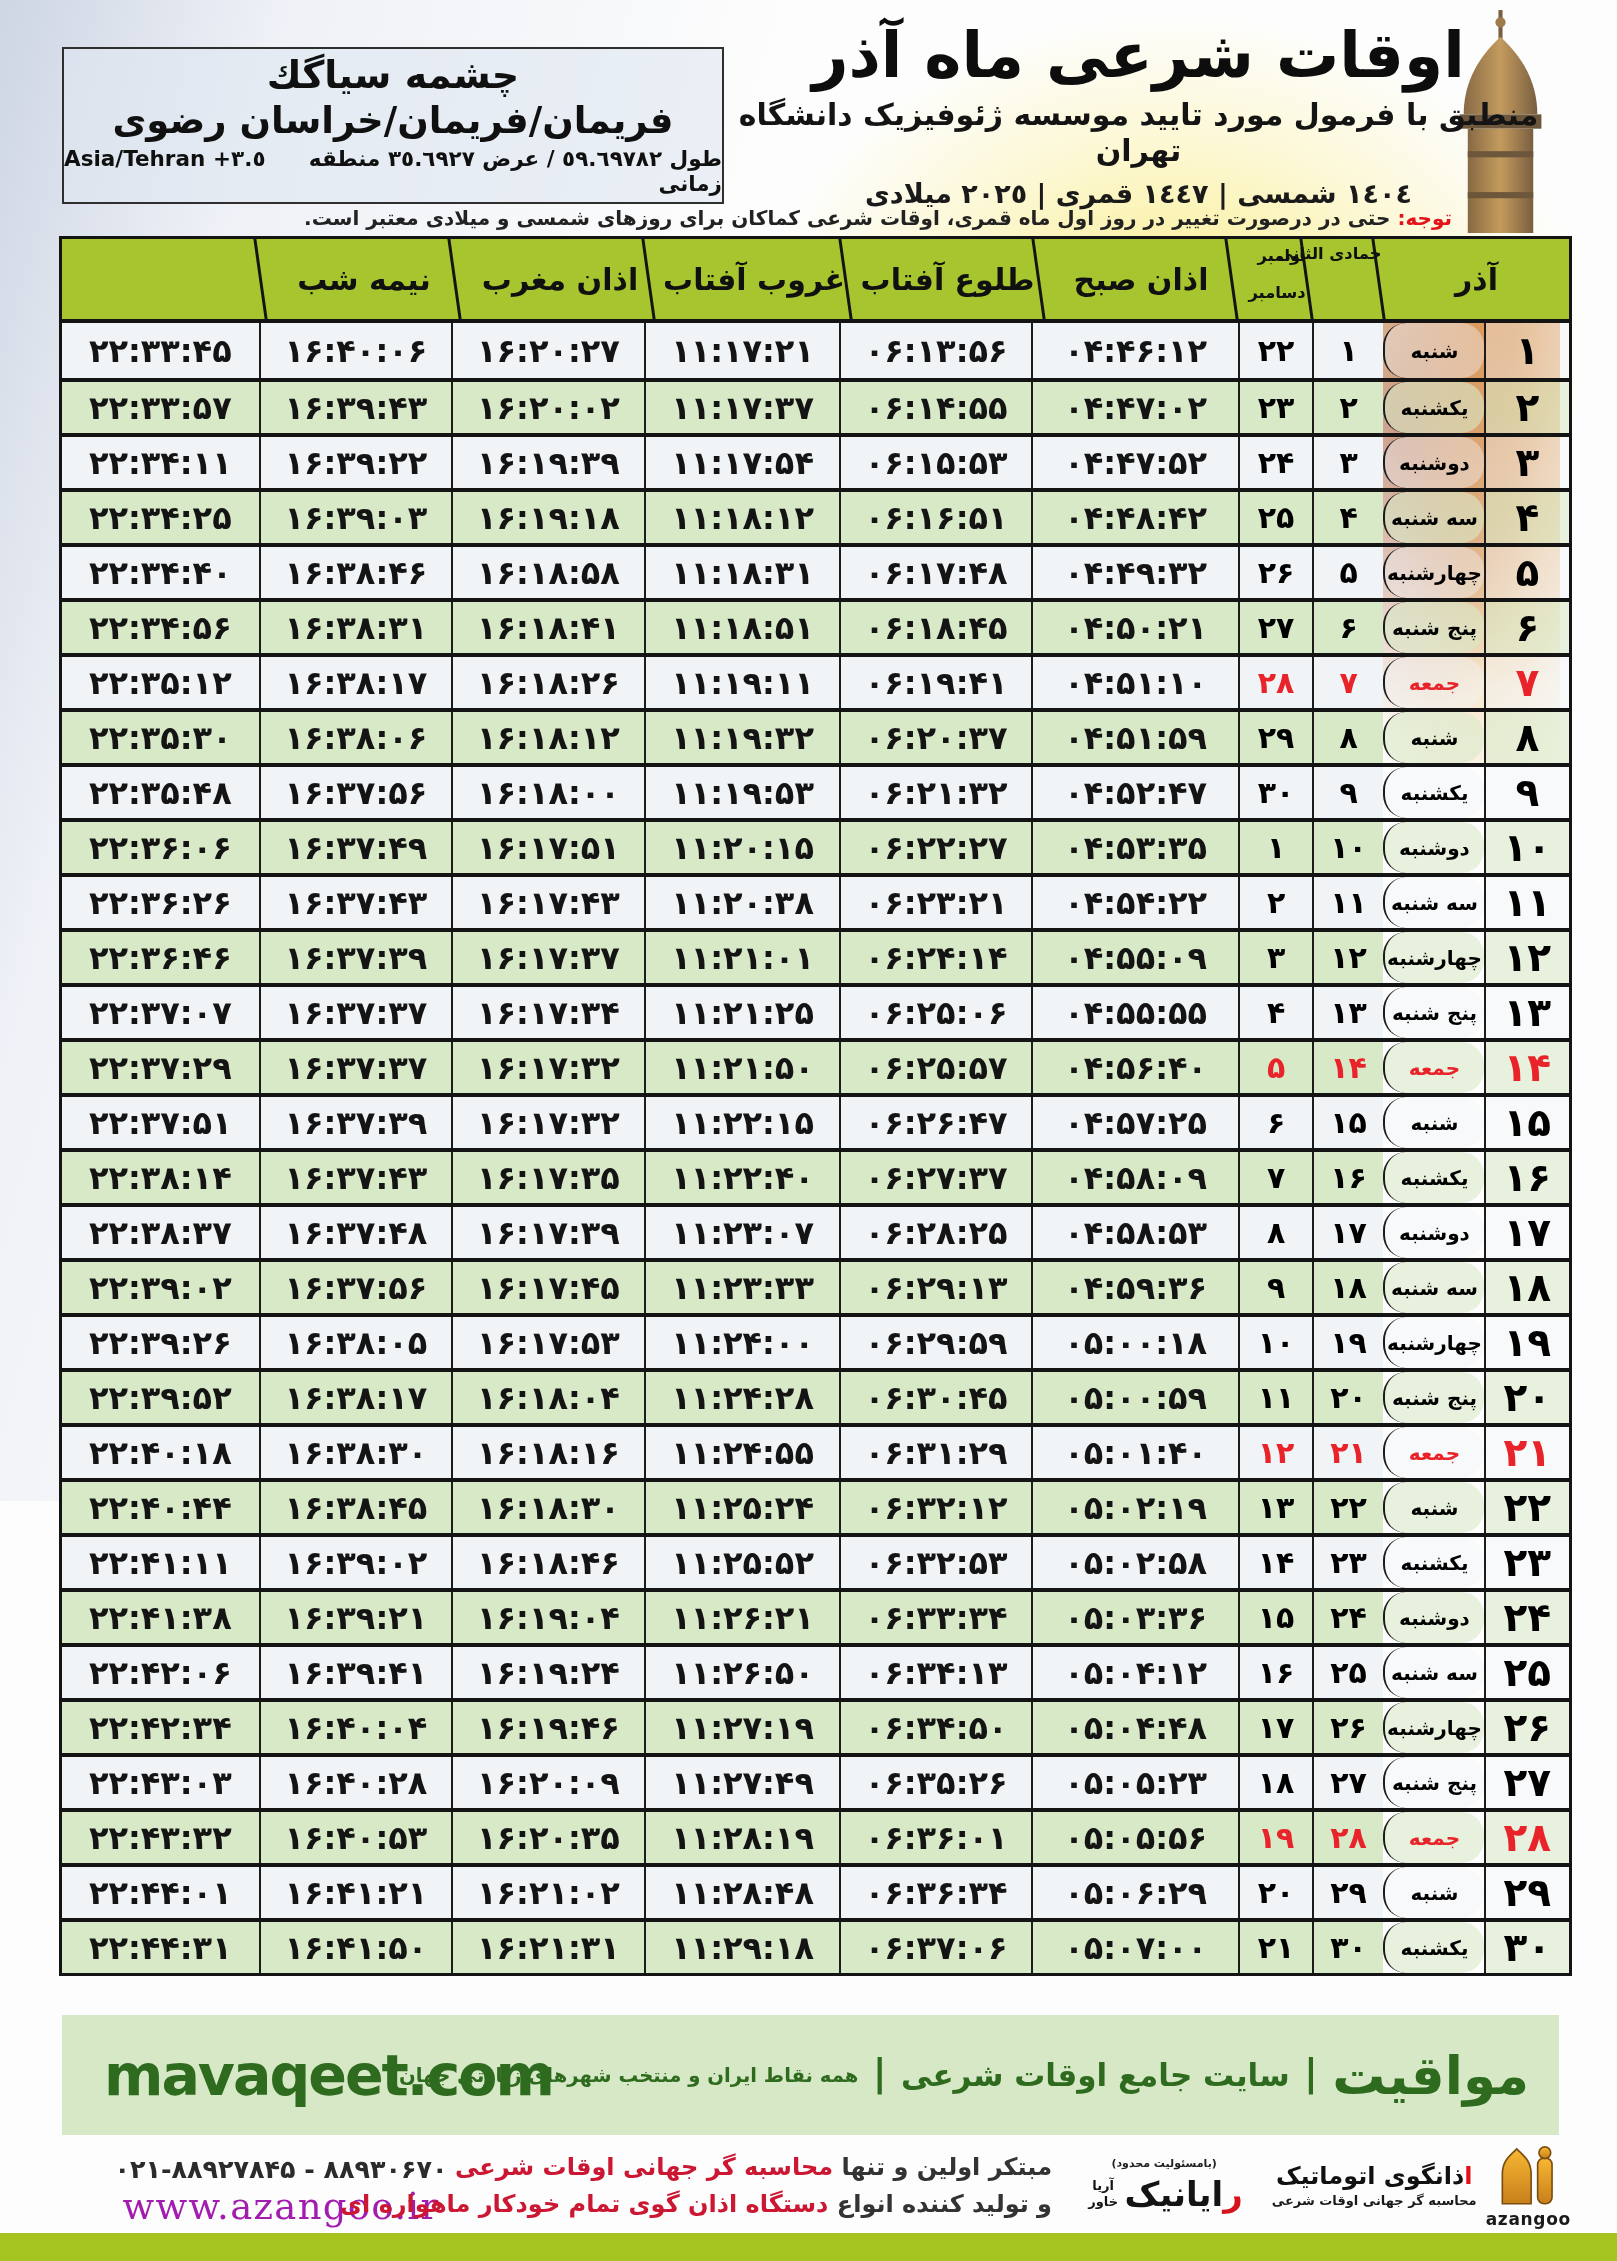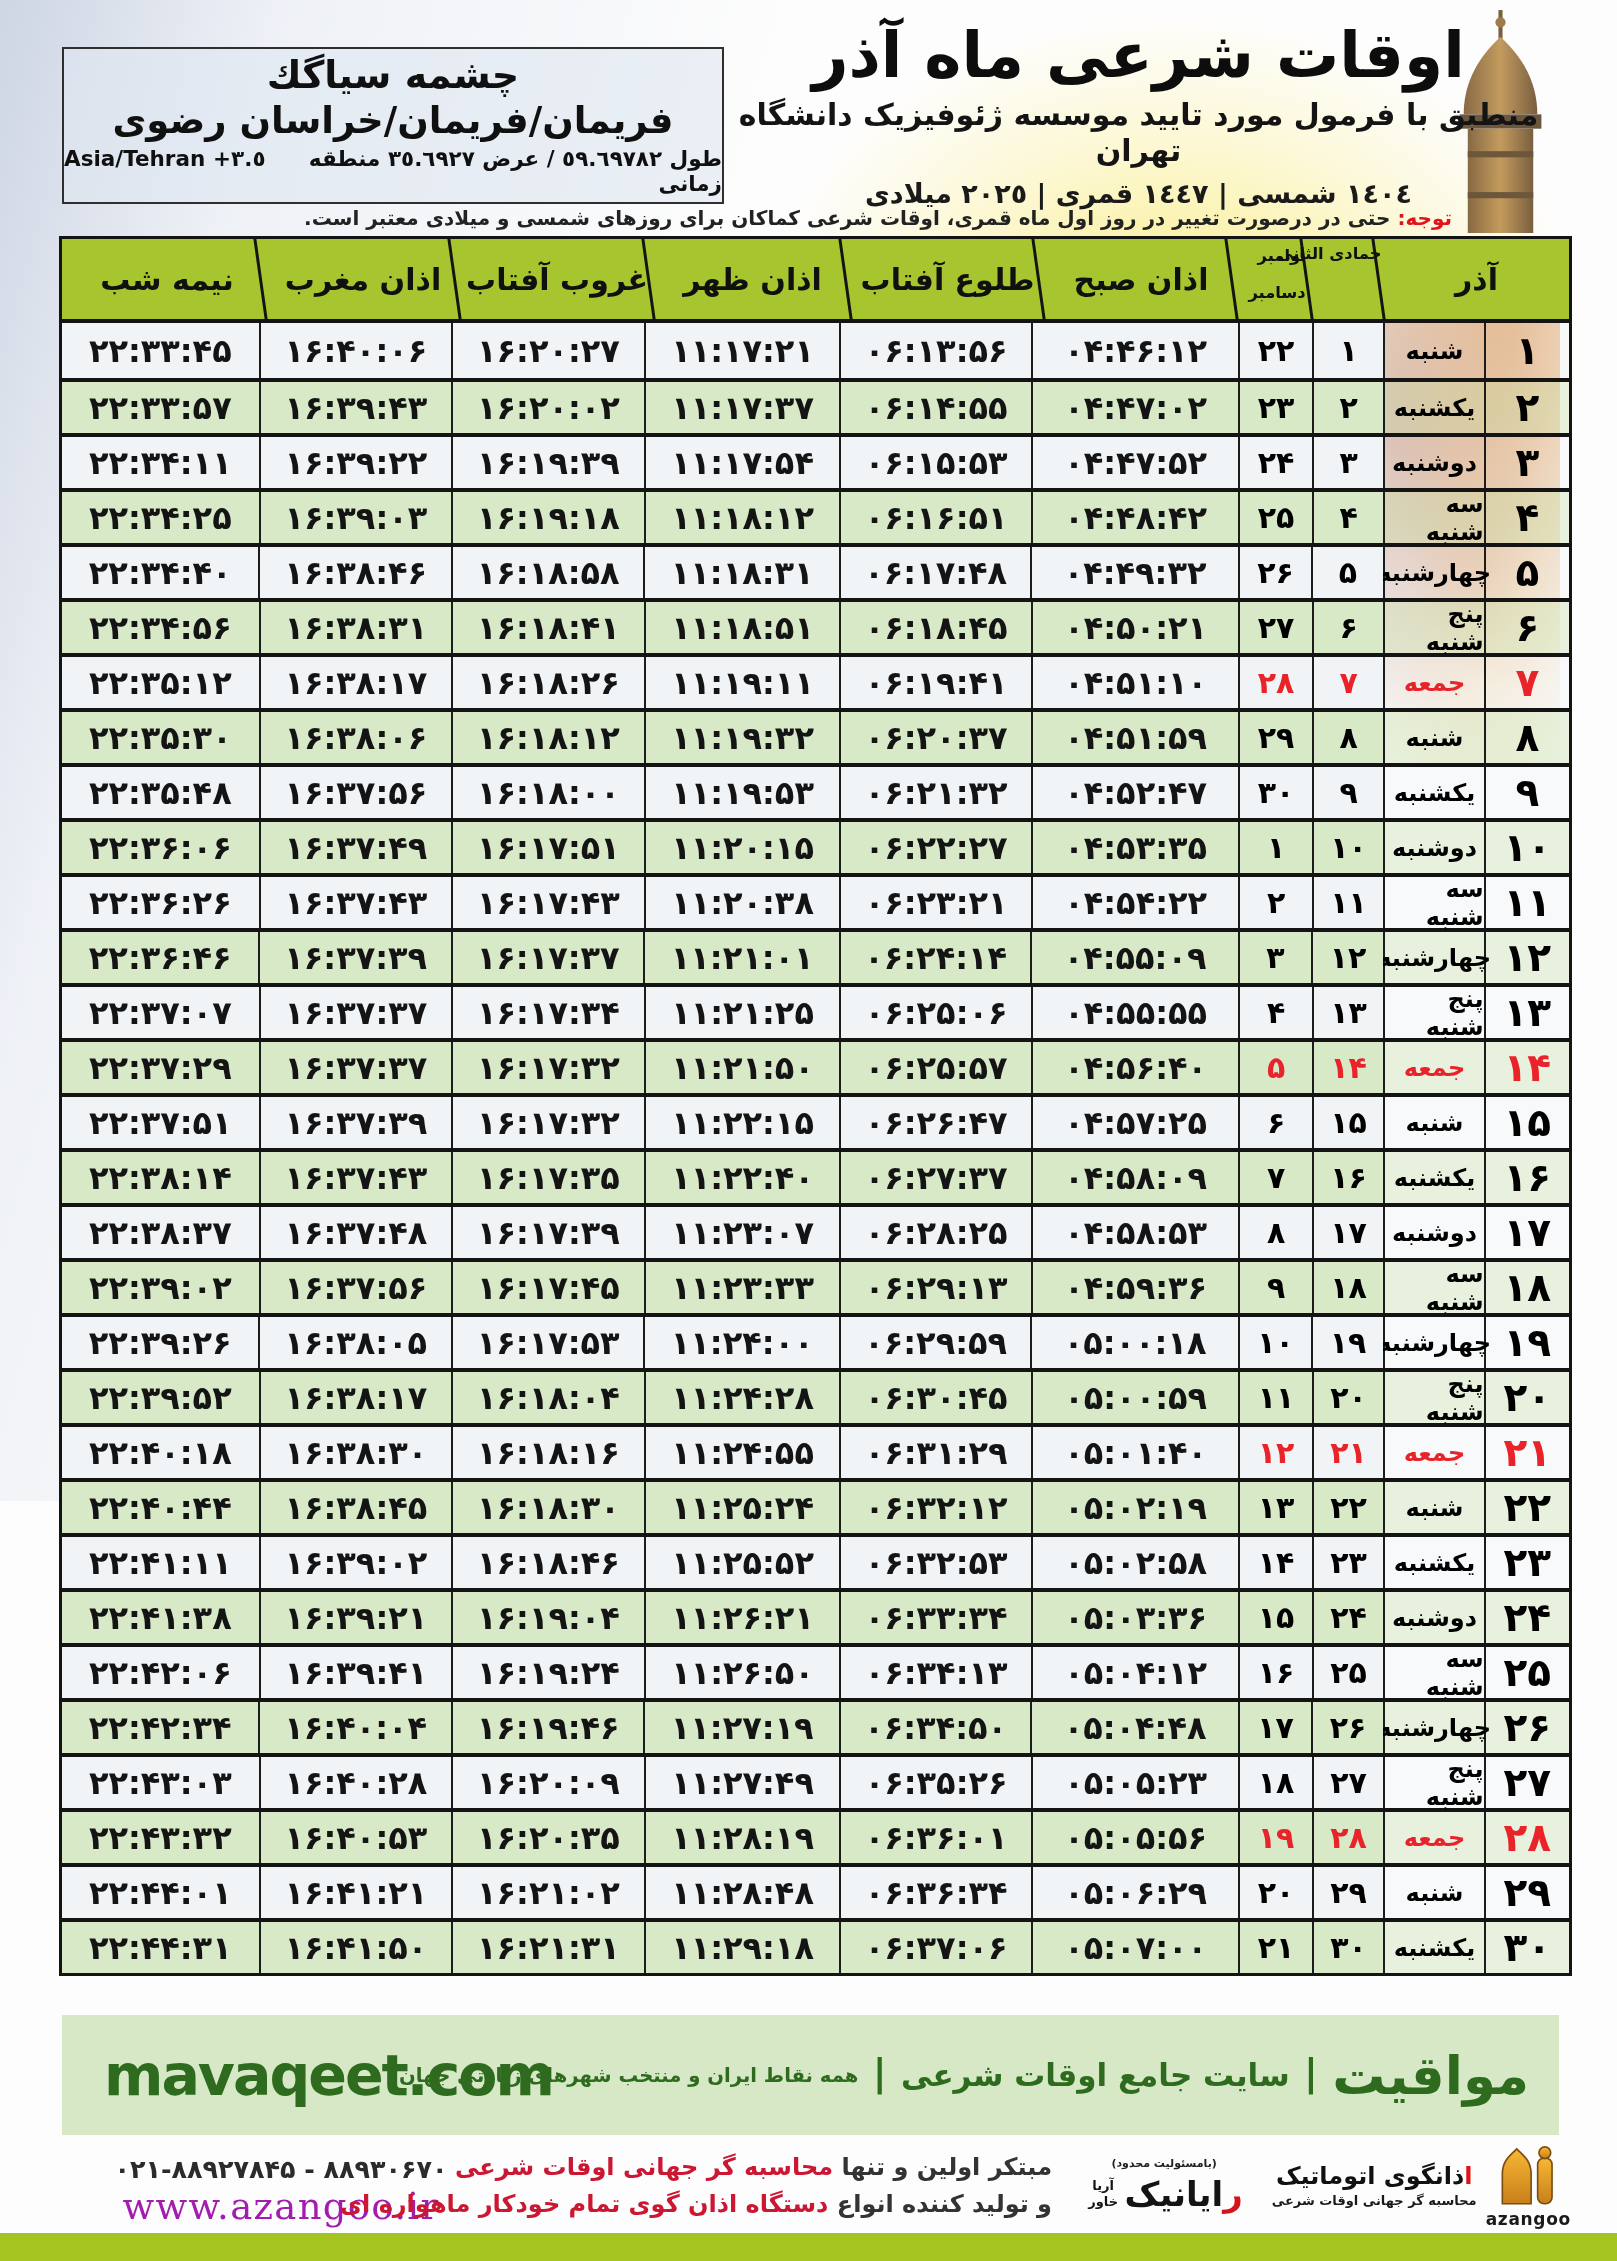--- a/index.html
+++ b/index.html
@@ -46,21 +46,21 @@
   .hd-hijri{position:absolute;right:2.6px;top:5.2px;font-size:16.3px;font-weight:bold;white-space:nowrap;z-index:2;}
   .hd-nov{position:absolute;left:19.6px;top:6.5px;font-size:16.3px;font-weight:bold;z-index:2;}
   .hd-dec{position:absolute;left:10.4px;top:44px;font-size:16.3px;font-weight:bold;z-index:2;}
   .hdiv{position:absolute;top:0;width:2.6px;height:80px;background:#141414;transform:skewX(8deg);z-index:1;}
   .tbody{}
   .row{display:flex;direction:rtl;height:55px;border-top:4.6px solid #141414;box-sizing:border-box;}
   .row:first-child{border-top:none;}
   .row > div{box-sizing:border-box;border-left:2px solid #1c1c1c;display:flex;align-items:center;justify-content:center;height:100%;}
   .row > div:last-child{border-left:none;}
   .row > :nth-child(1){width:86px;font-size:39px;font-weight:bold;}
-  .row > :nth-child(2){width:101px;font-size:24px;font-weight:bold;}
+  .row > :nth-child(2){width:101px;font-size:20px;font-weight:bold;border-radius:23px;}
   .row > :nth-child(3){width:72px;font-size:30px;font-weight:bold;}
   .row > :nth-child(4){width:74px;font-size:30px;font-weight:bold;}
   .row > :nth-child(5){width:209px;}
   .row > :nth-child(6){width:193px;}
   .row > :nth-child(7){width:197px;}
   .row > :nth-child(8){width:194px;}
   .row > :nth-child(9){width:194px;}
   .row > :nth-child(10){width:198px;}
   .row .t{font-size:32px;font-weight:bold;color:#141414;letter-spacing:0.7px;}
   .row.odd > div{background:#f1f4f6;}
@@ -151,21 +151,20 @@
   <div class="ptable">
     <div class="thead">
       <div class="hc h-azar">آذر</div>
       <div class="hc h-dates">
         <span class="hd-hijri">جمادی الثانی</span>
         <span class="hd-nov">نوامبر</span>
         <span class="hd-dec">دسامبر</span>
       </div>
       <div class="hc h-t" style="width:194px">اذان صبح</div>
       <div class="hc h-t" style="width:193px">طلوع آفتاب</div>
-      <div class="hc h-t" style="width:197px">اذان ظهر</div>
       <div class="hc h-t" style="width:194px">غروب آفتاب</div>
       <div class="hc h-t" style="width:194px">اذان مغرب</div>
       <div class="hc h-t" style="width:198px">نیمه شب</div>
 
       <div class="hdiv" style="left:197px"></div>
       <div class="hdiv" style="left:391px"></div>
       <div class="hdiv" style="left:585px"></div>
       <div class="hdiv" style="left:782px"></div>
       <div class="hdiv" style="left:975px"></div>
       <div class="hdiv" style="left:1168px"></div>

